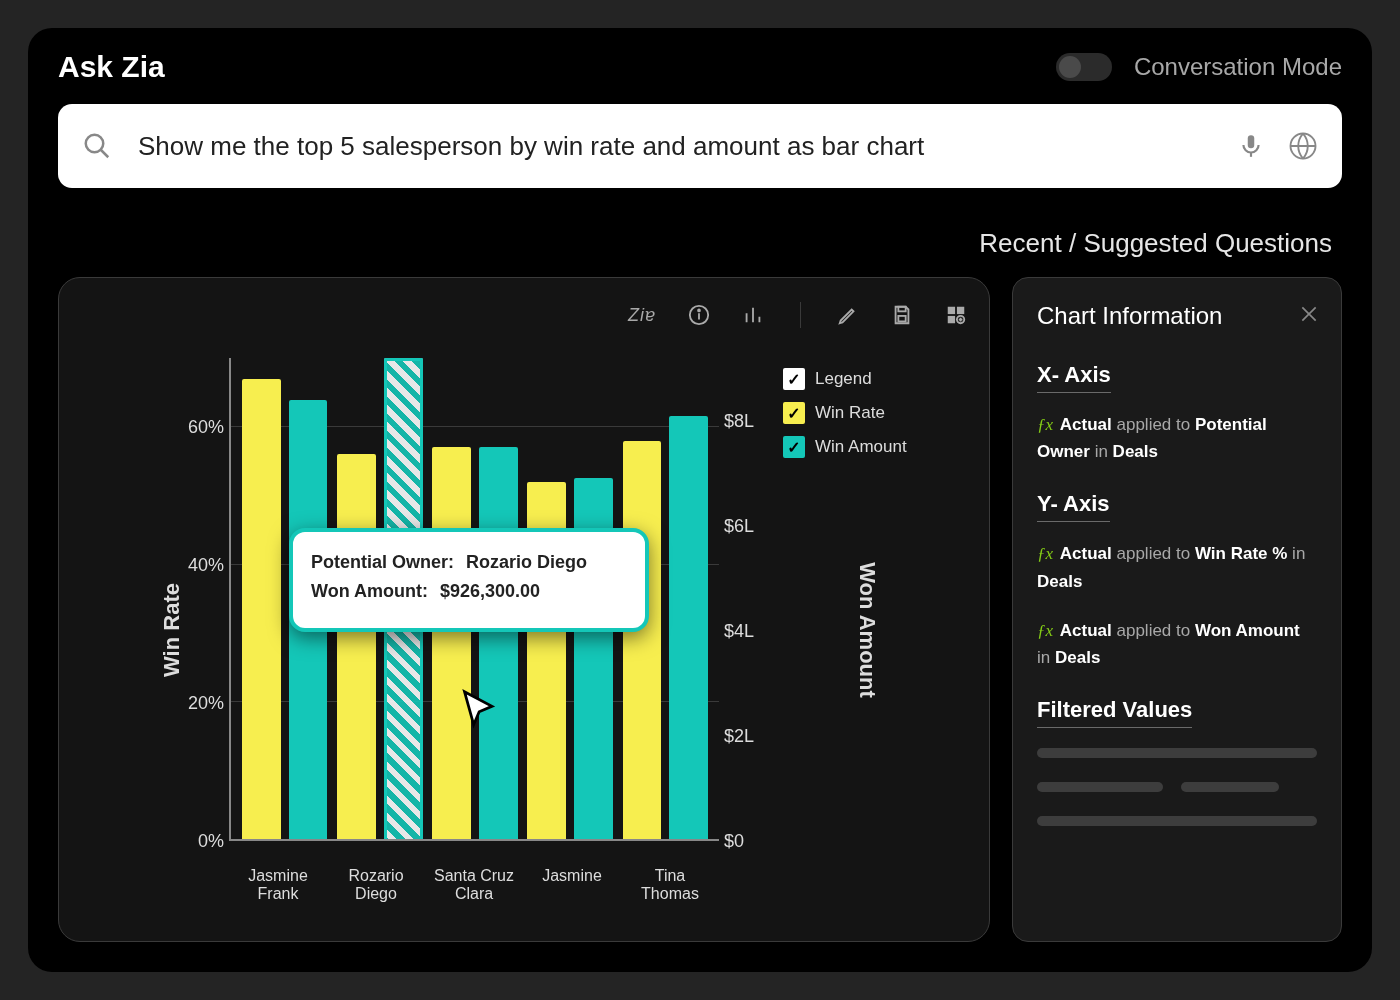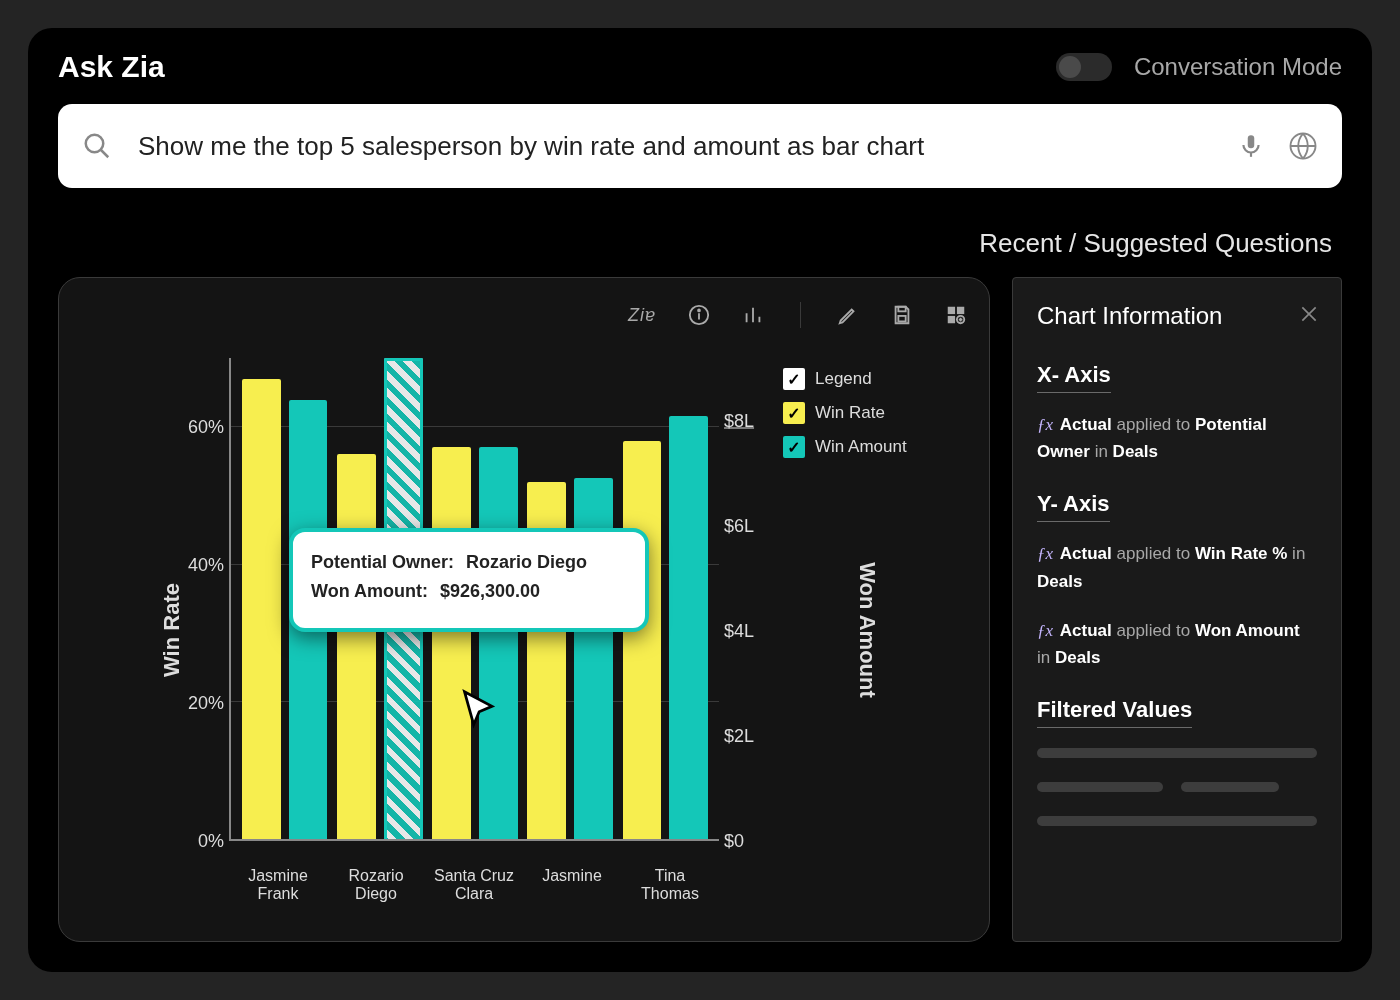--- a/index.html
+++ b/index.html
@@ -94,21 +94,21 @@
     background: var(--bg-card);
     border: 1px solid var(--border);
     border-radius: 22px;
     position: relative;
     overflow: hidden;
   }
   .info-card {
     width: 330px;
     background: var(--bg-info);
     border: 1px solid var(--border);
-    border-radius: 4px;
+    border-radius: 16px;
     padding: 24px 24px;
     position: relative;
   }
 
   
   .toolbar {
     position: absolute;
     top: 24px; right: 22px;
     display: flex; align-items: center; gap: 32px;
     color: var(--muted);
@@ -189,21 +189,21 @@
   .cursor-icon {
     position:absolute; left: 340px; top: 340px;
   }
 
   
   .info-card h2 { font-size:24px; font-weight:500; margin:0 0 28px 0; }
   .close-x { position:absolute; top:26px; right:22px; color: var(--muted); cursor:pointer;}
   .info-sec-title { font-size:22px; font-weight:600; margin:4px 0 8px; border-bottom:1px solid #6a6a6a; display:inline-block; padding-bottom:4px;}
   .info-line { font-size:17px; color: var(--muted); margin:10px 0 22px 0; line-height:1.6;}
   .info-line b { color:#fff; font-weight:600;}
-  .fx { font-style:italic; font-family:"Times New Roman",serif; font-size:17px; color:#c4b5fd; margin-right:2px;}
+  .fx { font-style:italic; font-family:"Times New Roman",serif; font-size:17px; color:#84cc16; margin-right:2px;}
   .skeleton { height:10px; border-radius:5px; background:#3d3d3d; margin:12px 0; }
 </style>
 </head>
 <body>
 
 <div class="window">
 
   <div class="top-row">
     <div class="title">Ask Zia</div>
     <div class="mode">
@@ -272,21 +272,21 @@
 
         <div class="ytick" style="top: calc(100% - 70px);">0%</div>
         <div class="ytick" style="top: calc((100% - 80px)*0.714 + 10px);">20%</div>
         <div class="ytick" style="top: calc((100% - 80px)*0.428 + 10px);">40%</div>
         <div class="ytick" style="top: calc((100% - 80px)*0.142 + 10px);">60%</div>
 
         <div class="rtick" style="top: calc(100% - 70px);">$0</div>
         <div class="rtick" style="top: calc((100% - 80px)*0.783 + 10px);">$2L</div>
         <div class="rtick" style="top: calc((100% - 80px)*0.565 + 10px);">$4L</div>
         <div class="rtick" style="top: calc((100% - 80px)*0.348 + 10px);">$6L</div>
-        <div class="rtick" style="top: calc((100% - 80px)*0.130 + 10px); text-decoration: underline;">$8L</div>
+        <div class="rtick" style="top: calc((100% - 80px)*0.130 + 10px);">$8L</div>
 
         <div class="plot">
           <div class="gridlines">
             <div class="gline" style="top:14.2%;"></div>
             <div class="gline" style="top:42.8%;"></div>
             <div class="gline" style="top:71.4%;"></div>
           </div>
           <div class="bars-wrap">
             <div class="bar-group">
               <div class="bar yellow" style="height:95.7%;"></div>

